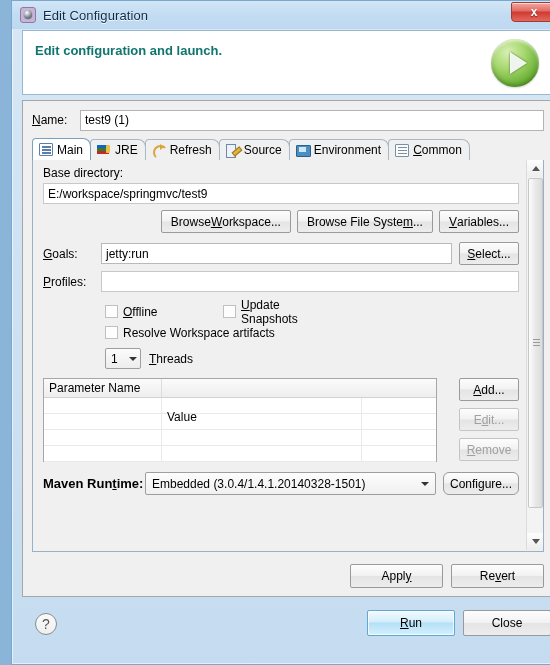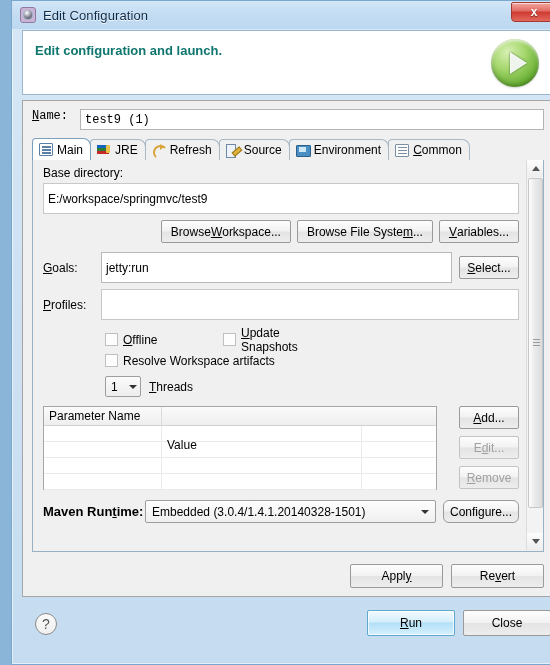--- a/index.html
+++ b/index.html
@@ -93,21 +93,21 @@
   
   .content {
     position: absolute; left: 10px; top: 99px;
     width: 530px; height: 497px;
     background: #f0f0f0;
     border: 1px solid #a6a6a6;
   }
   .name-row {
     position: absolute; left: 9px; top: 8px;
     width: 512px; height: 22px;
-    display: flex; align-items: flex-start; font-family: Liberation Mono, monospace;
+    display: flex; align-items: center;
   }
   .name-label { width: 48px; font-size: 12px; }
   .name-input {
     flex: 1; height: 21px;
     background: #ffffff;
     border: 1px solid #b4b4b4;
     padding: 0 4px;
     display: flex; align-items: center;
     font-size: 12px;
   }
@@ -202,21 +202,21 @@
   .scrollpane {
     position: absolute; left: 0; top: 0;
     width: 494px; height: 390px;
     padding: 6px 8px 0 10px;
   }
 
   .fld-label { font-size: 12px; margin: 0 0 3px 0; }
   .textfield {
     background: #ffffff;
     border: 1px solid #b9b9b9;
-    height: 31px;
+    height: 21px;
     display: flex; align-items: center;
     padding: 4px 4px;
     font-size: 12px;
   }
   .textfield.flat { border:1px solid #c8c8c8; }
 
   .btn {
     background: linear-gradient(180deg,#fdfdfd 0%, #f2f2f2 48%, #e4e4e4 52%, #ededed 100%);
     border: 1px solid #9a9a9a;
     border-radius: 2px;

